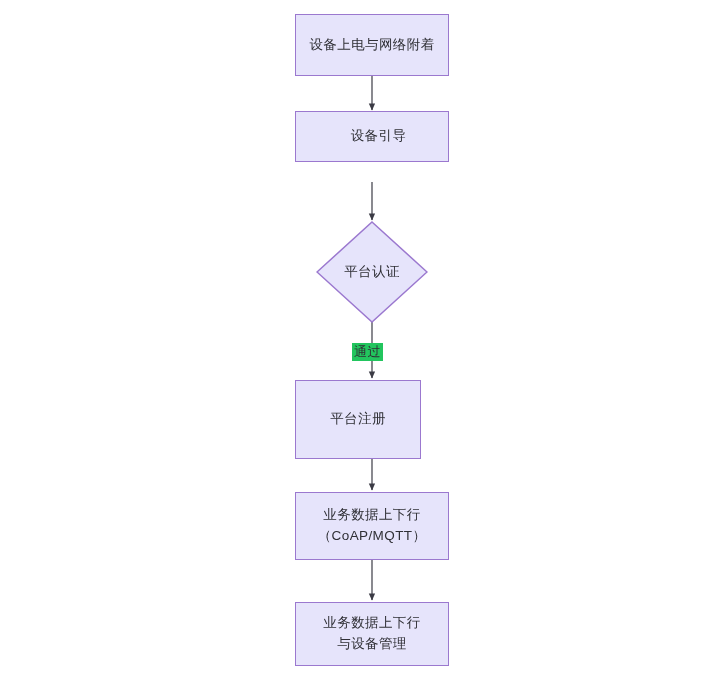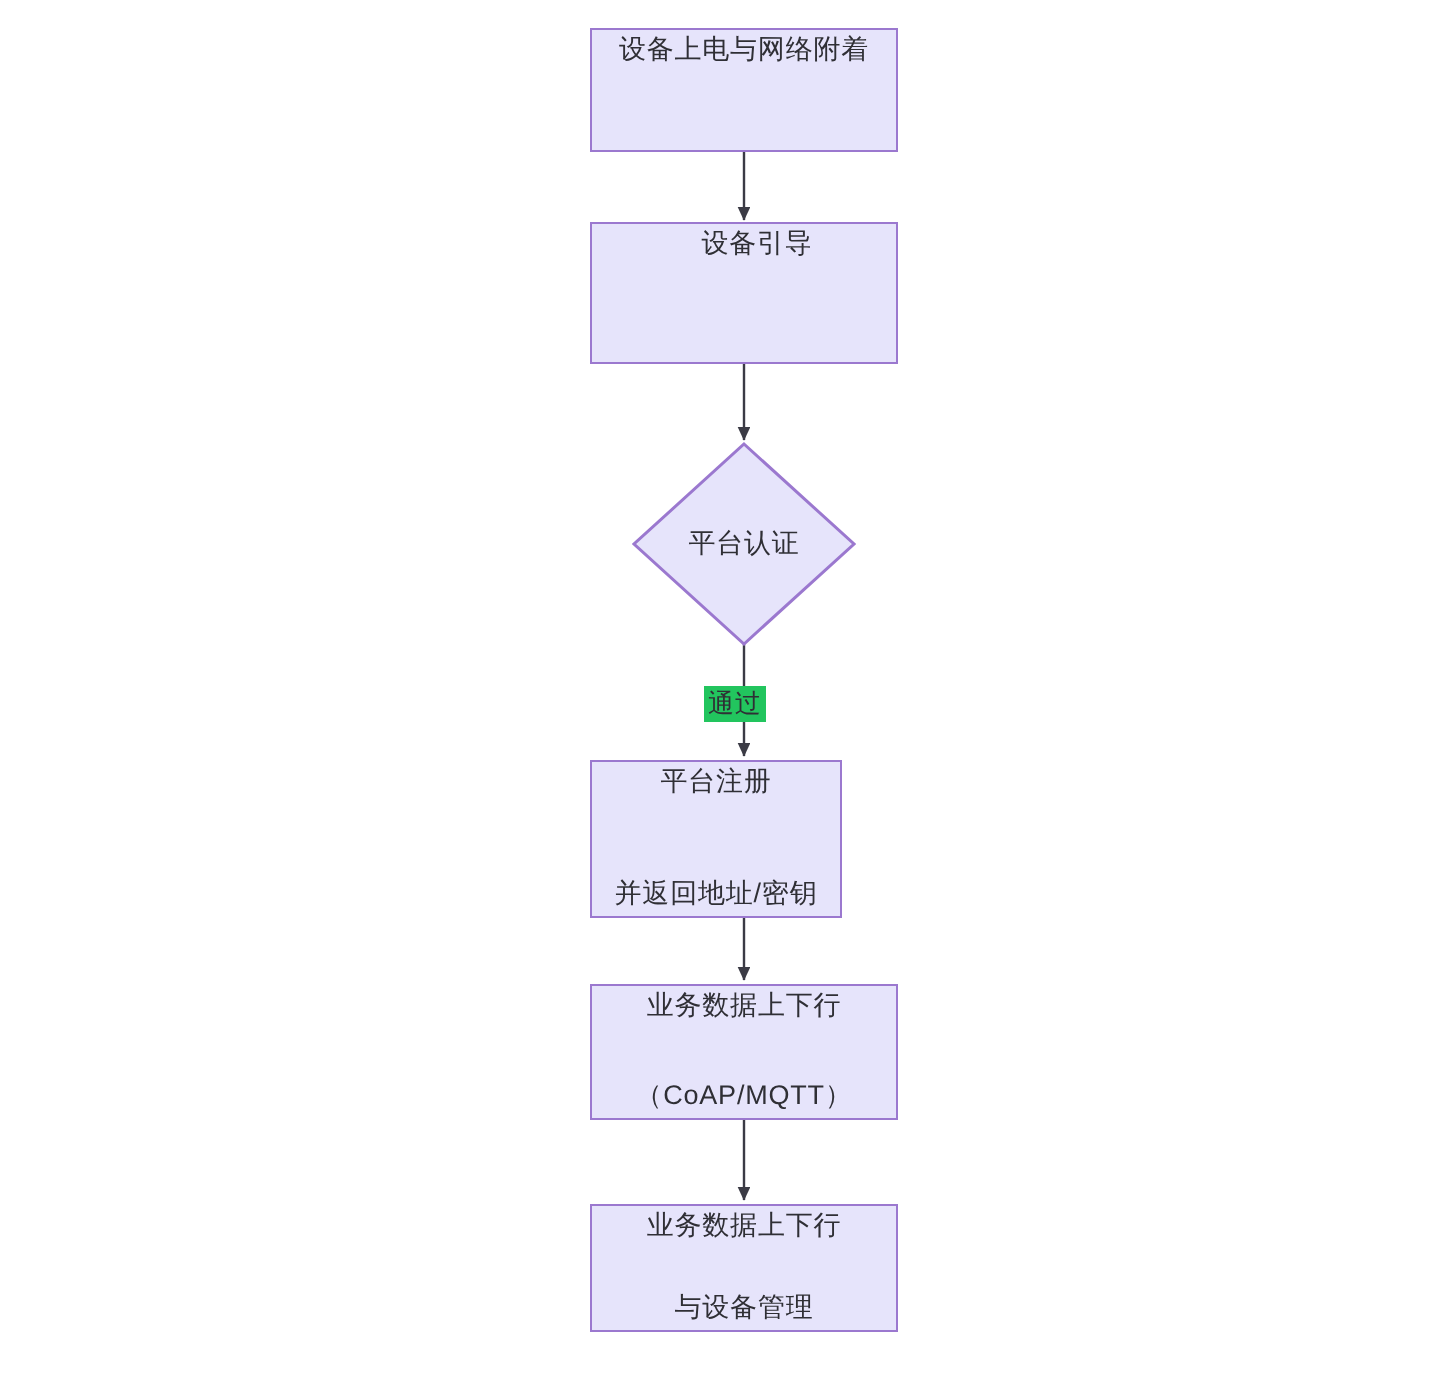--- a/index.html
+++ b/index.html
@@ -26,21 +26,21 @@
     box-sizing: border-box;
     background: #e6e4fb;
     border: 1.5px solid #9b78cf;
     color: #2f2f35;
     font-size: 13.5px;
     line-height: 1.55;
     text-align: center;
     display: flex;
     flex-direction: column;
     align-items: center;
-    justify-content: space-between;
+    justify-content: center;
     letter-spacing: 0.4px;
     white-space: pre;
   }
   .node .line2 { display: block; }
 
   .decision-wrap {
     position: absolute;
     width: 112px;
     height: 102px;
   }
@@ -94,36 +94,35 @@
 
   <line x1="372" y1="459" x2="372" y2="490" stroke="#3b3b45" stroke-width="1.2" marker-end="url(#arrowhead)"></line>
 
   <line x1="372" y1="560" x2="372" y2="600" stroke="#3b3b45" stroke-width="1.2" marker-end="url(#arrowhead)"></line>
 </svg>
 
 <div class="node" style="left:295px; top:14px; width:154px; height:62px;">
   <span>设备上电与网络附着</span>
 </div>
 
-<div class="node" style="left:295px; top:111px; width:154px; height:71px;padding-left:13px;">
+<div class="node" style="left:295px; top:111px; width:154px; height:51px;padding-left:13px;">
   <span>设备引导</span>
 </div>
 
 <div class="decision-wrap" style="left:316px; top:221px;">
   <svg class="decision-shape" viewBox="0 0 112 102" xmlns="http://www.w3.org/2000/svg" preserveAspectRatio="none">
     <polygon points="56,1 111,51 56,101 1,51" fill="#e6e4fb" stroke="#9b78cf" stroke-width="1.5"></polygon>
   </svg>
   <div class="decision-label">平台认证</div>
 </div>
 
 <div class="edge-label" style="left:352px; top:343px;">通过</div>
 
 <div class="node" style="left:295px; top:380px; width:126px; height:79px;">
   <span>平台注册</span>
-  <span class="line2">并返回地址/密钥</span>
 </div>
 
 <div class="node" style="left:295px; top:492px; width:154px; height:68px;">
   <span>业务数据上下行</span>
   <span class="line2">（CoAP/MQTT）</span>
 </div>
 
 <div class="node" style="left:295px; top:602px; width:154px; height:64px;">
   <span>业务数据上下行</span>
   <span class="line2">与设备管理</span>

